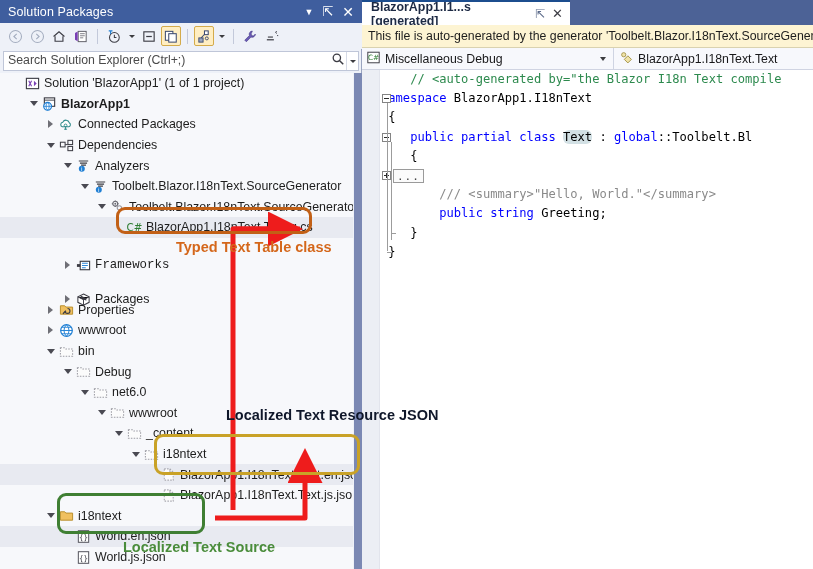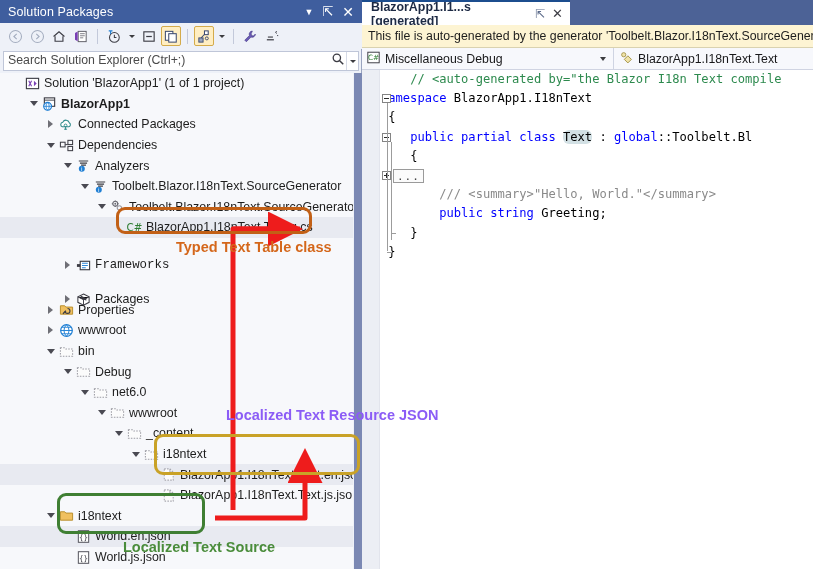--- a/index.html
+++ b/index.html
@@ -615,17 +615,17 @@
   </svg>
 
   <div class="anno-box" style="left:116px; top:207px; width:196px; height:27px; border:3.5px solid #c26016;"></div>
 
   <div class="anno-box" style="left:154px; top:434px; width:206px; height:41px; border:3.5px solid #c9a227;"></div>
 
   <div class="anno-box" style="left:57px; top:493px; width:148px; height:41px; border:3.5px solid #3f7f33;"></div>
 
   <div class="anno-label" style="left:176px; top:239px; font-size:14.5px; color:#d4671b;">Typed Text Table class</div>
 
-  <div class="anno-label" style="left:226px; top:407px; font-size:14.5px; color:#8b5cf6;">Localized Text Resource JSON</div>
+  <div class="anno-label" style="left:226px; top:407px; font-size:14.5px; color:#0f172a;">Localized Text Resource JSON</div>
 
   <div class="anno-label" style="left:123px; top:539px; font-size:14.5px; color:#4a8c3b;">Localized Text Source</div>
 
 </div>
 
 </body></html>

